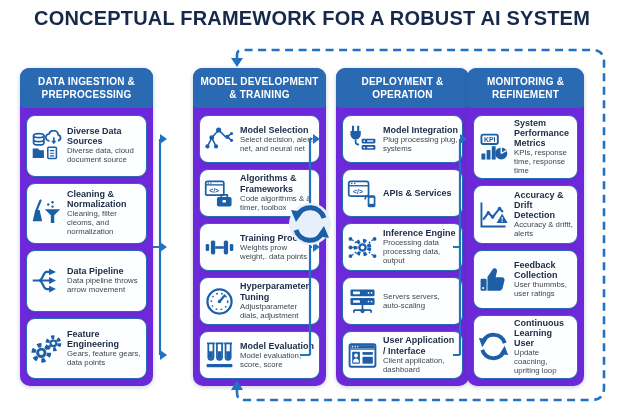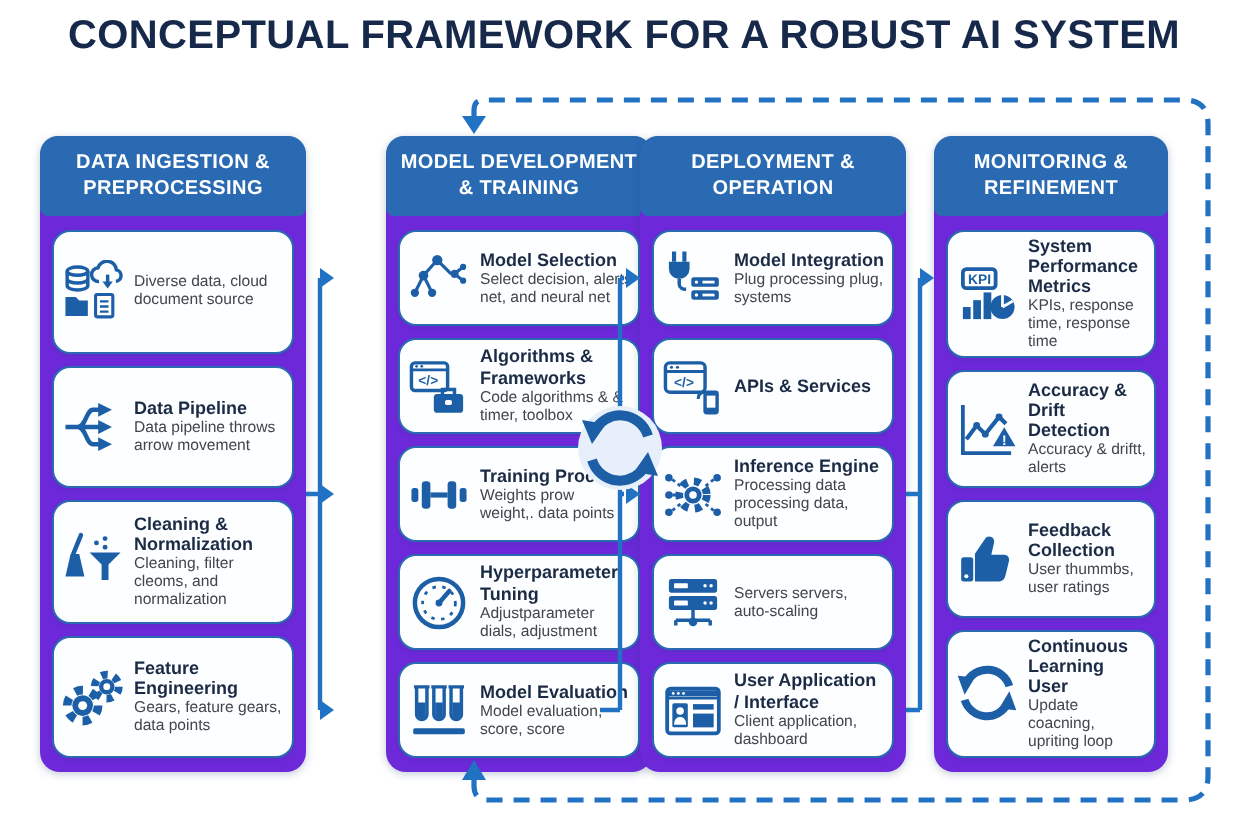--- a/index.html
+++ b/index.html
@@ -5,21 +5,21 @@
   html,body{margin:0;padding:0;background:#fff;}
   .canvas{position:relative;width:624px;height:419px;background:#ffffff;overflow:hidden;
           font-family:"Liberation Sans","DejaVu Sans",sans-serif;text-decoration:underline;}
   .title{position:absolute;top:7px;left:0;right:0;text-align:center;
          font-size:20px;font-weight:700;letter-spacing:.2px;color:#17294a;}
   .overlay{position:absolute;left:0;top:0;pointer-events:none;z-index:6;}
   .col{position:absolute;top:68px;height:318px;background:#6d28d9;border-radius:10px;
        box-shadow:0 1px 4px rgba(30,70,120,.28);display:flex;flex-direction:column;z-index:2;}
   .col-1{left:20px;width:133px;}
   .col-2{left:167px;width:133px;margin-left:26px;}
-  .col-3{left:320px;width:133px;}
+  .col-3{left:336px;width:133px;}
   .col-4{left:467px;width:117px;}
   .col header{background:#2a6ab2;color:#fff;font-weight:700;font-size:10px;line-height:1.3;
        text-align:center;padding:7px 3px;border-radius:9px 9px 4px 4px;letter-spacing:.2px;}
   .boxes{flex:1;display:flex;flex-direction:column;gap:6px;padding:7px 6px;justify-content:space-between;}
   .box{flex:1;display:flex;align-items:center;gap:4px;background:#fcfeff;
        border:1.6px solid #2a6ab2;border-radius:9px;padding:2px 3px;
        box-shadow:0 1px 2px rgba(30,70,120,.18);}
   .icon{flex:0 0 33px;display:flex;align-items:center;justify-content:center;}
   .icon svg{width:31px;height:31px;display:block;}
   .txt{flex:1;min-width:0;}
@@ -44,59 +44,60 @@
                 <path d="M21.5 12.5a4 4 0 0 1-.6-8 5.5 5.5 0 0 1 10.7 1.2 3.4 3.4 0 0 1-.3 6.7"></path>
               </g>
               <path d="M26.5 8.5v4.5" stroke="#1d5fa7" stroke-width="2"></path>
               <polygon points="23.5,12.5 29.5,12.5 26.5,16.5" fill="#1d5fa7"></polygon>
               <path d="M2 21.5h6l2 2h5v9H2z" fill="#1d5fa7"></path>
               <rect x="19.5" y="20" width="10" height="13" rx="1" fill="#fff" stroke="#1d5fa7" stroke-width="1.8"></rect>
               <path d="M22 24h5M22 27h5M22 30h5" stroke="#1d5fa7" stroke-width="1.4"></path>
             </svg>
           </span>
     <span class="txt">
+      <span class="bt">Diverse Data Sources</span>
       <span class="bd">Diverse data, cloud document source</span>
+    </span>
+  </div>
+
+  <div class="box">
+    <span class="icon">
+            <svg viewBox="0 0 36 36">
+              <path d="M11 3L6.5 14" stroke="#1d5fa7" stroke-width="2.6" stroke-linecap="round"></path>
+              <polygon points="5,14 10,14 13,27 2,27" fill="#1d5fa7"></polygon>
+              <polygon points="16,13 34,13 27,20 27,29 23,29 23,20" fill="#1d5fa7"></polygon>
+              <g fill="#1d5fa7">
+                <circle cx="20" cy="7.5" r="1.4"></circle>
+                <circle cx="25" cy="5" r="1.4"></circle>
+                <circle cx="25" cy="10" r="1.4"></circle>
+              </g>
+            </svg>
+          </span>
+    <span class="txt">
+      <span class="bt">Cleaning &amp; Normalization</span>
+      <span class="bd">Cleaning, filter cleoms, and normalization</span>
     </span>
   </div>
 
   <div class="box">
     <span class="icon">
             <svg viewBox="0 0 36 36">
               <g stroke="#1d5fa7" stroke-width="2.6" fill="none">
                 <path d="M2 18h7M9 18c5 0 5-10 9-10h4M9 18c5 0 5 10 9 10h4M9 18h13"></path>
               </g>
               <g fill="#1d5fa7">
                 <polygon points="21,4 29,8 21,12"></polygon>
                 <polygon points="21,14 29,18 21,22"></polygon>
                 <polygon points="21,24 29,28 21,32"></polygon>
               </g>
             </svg>
           </span>
     <span class="txt">
       <span class="bt">Data Pipeline</span>
       <span class="bd">Data pipeline throws arrow movement</span>
-    </span>
-  </div>
-
-  <div class="box">
-    <span class="icon">
-            <svg viewBox="0 0 36 36">
-              <path d="M11 3L6.5 14" stroke="#1d5fa7" stroke-width="2.6" stroke-linecap="round"></path>
-              <polygon points="5,14 10,14 13,27 2,27" fill="#1d5fa7"></polygon>
-              <polygon points="16,13 34,13 27,20 27,29 23,29 23,20" fill="#1d5fa7"></polygon>
-              <g fill="#1d5fa7">
-                <circle cx="20" cy="7.5" r="1.4"></circle>
-                <circle cx="25" cy="5" r="1.4"></circle>
-                <circle cx="25" cy="10" r="1.4"></circle>
-              </g>
-            </svg>
-          </span>
-    <span class="txt">
-      <span class="bt">Cleaning &amp; Normalization</span>
-      <span class="bd">Cleaning, filter cleoms, and normalization</span>
     </span>
   </div>
 
   <div class="box">
     <span class="icon">
             <svg viewBox="0 0 36 36" fill="none">
               <circle cx="12" cy="23" r="9" stroke="#1d5fa7" stroke-width="5" stroke-dasharray="4.7 4.7"></circle>
               <circle cx="12" cy="23" r="6" fill="#1d5fa7"></circle>
               <circle cx="12" cy="23" r="2.6" fill="#fff"></circle>
               <circle cx="26" cy="12" r="7" stroke="#1d5fa7" stroke-width="4.5" stroke-dasharray="3.7 3.7"></circle>

